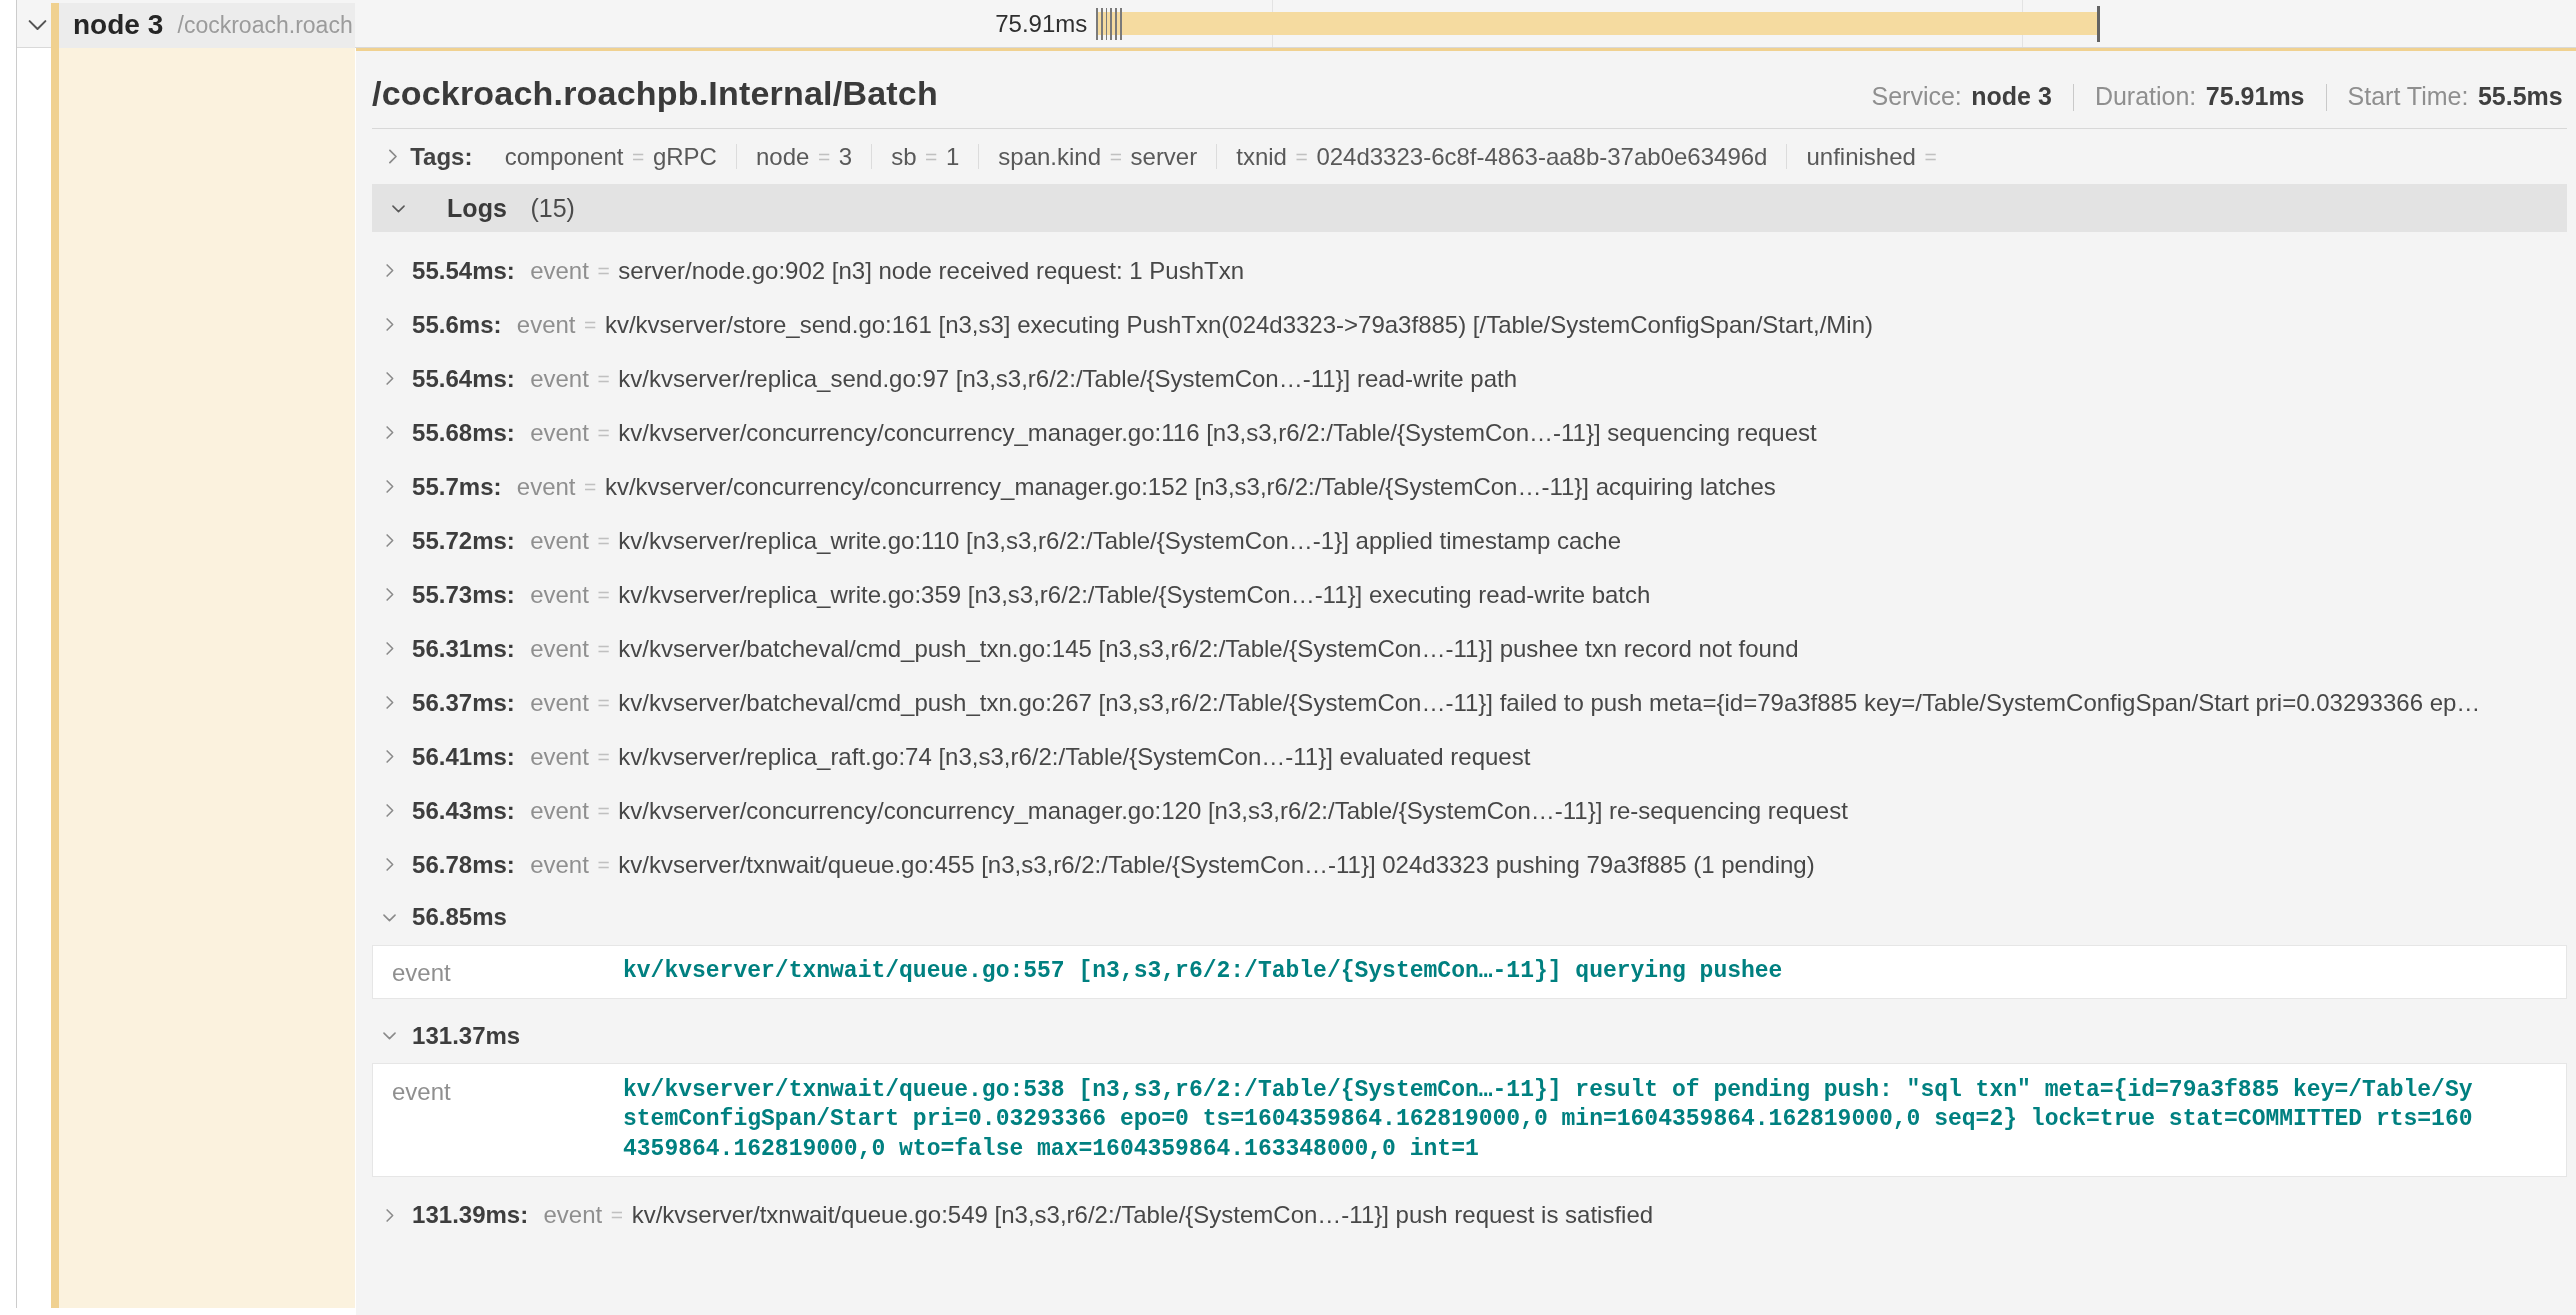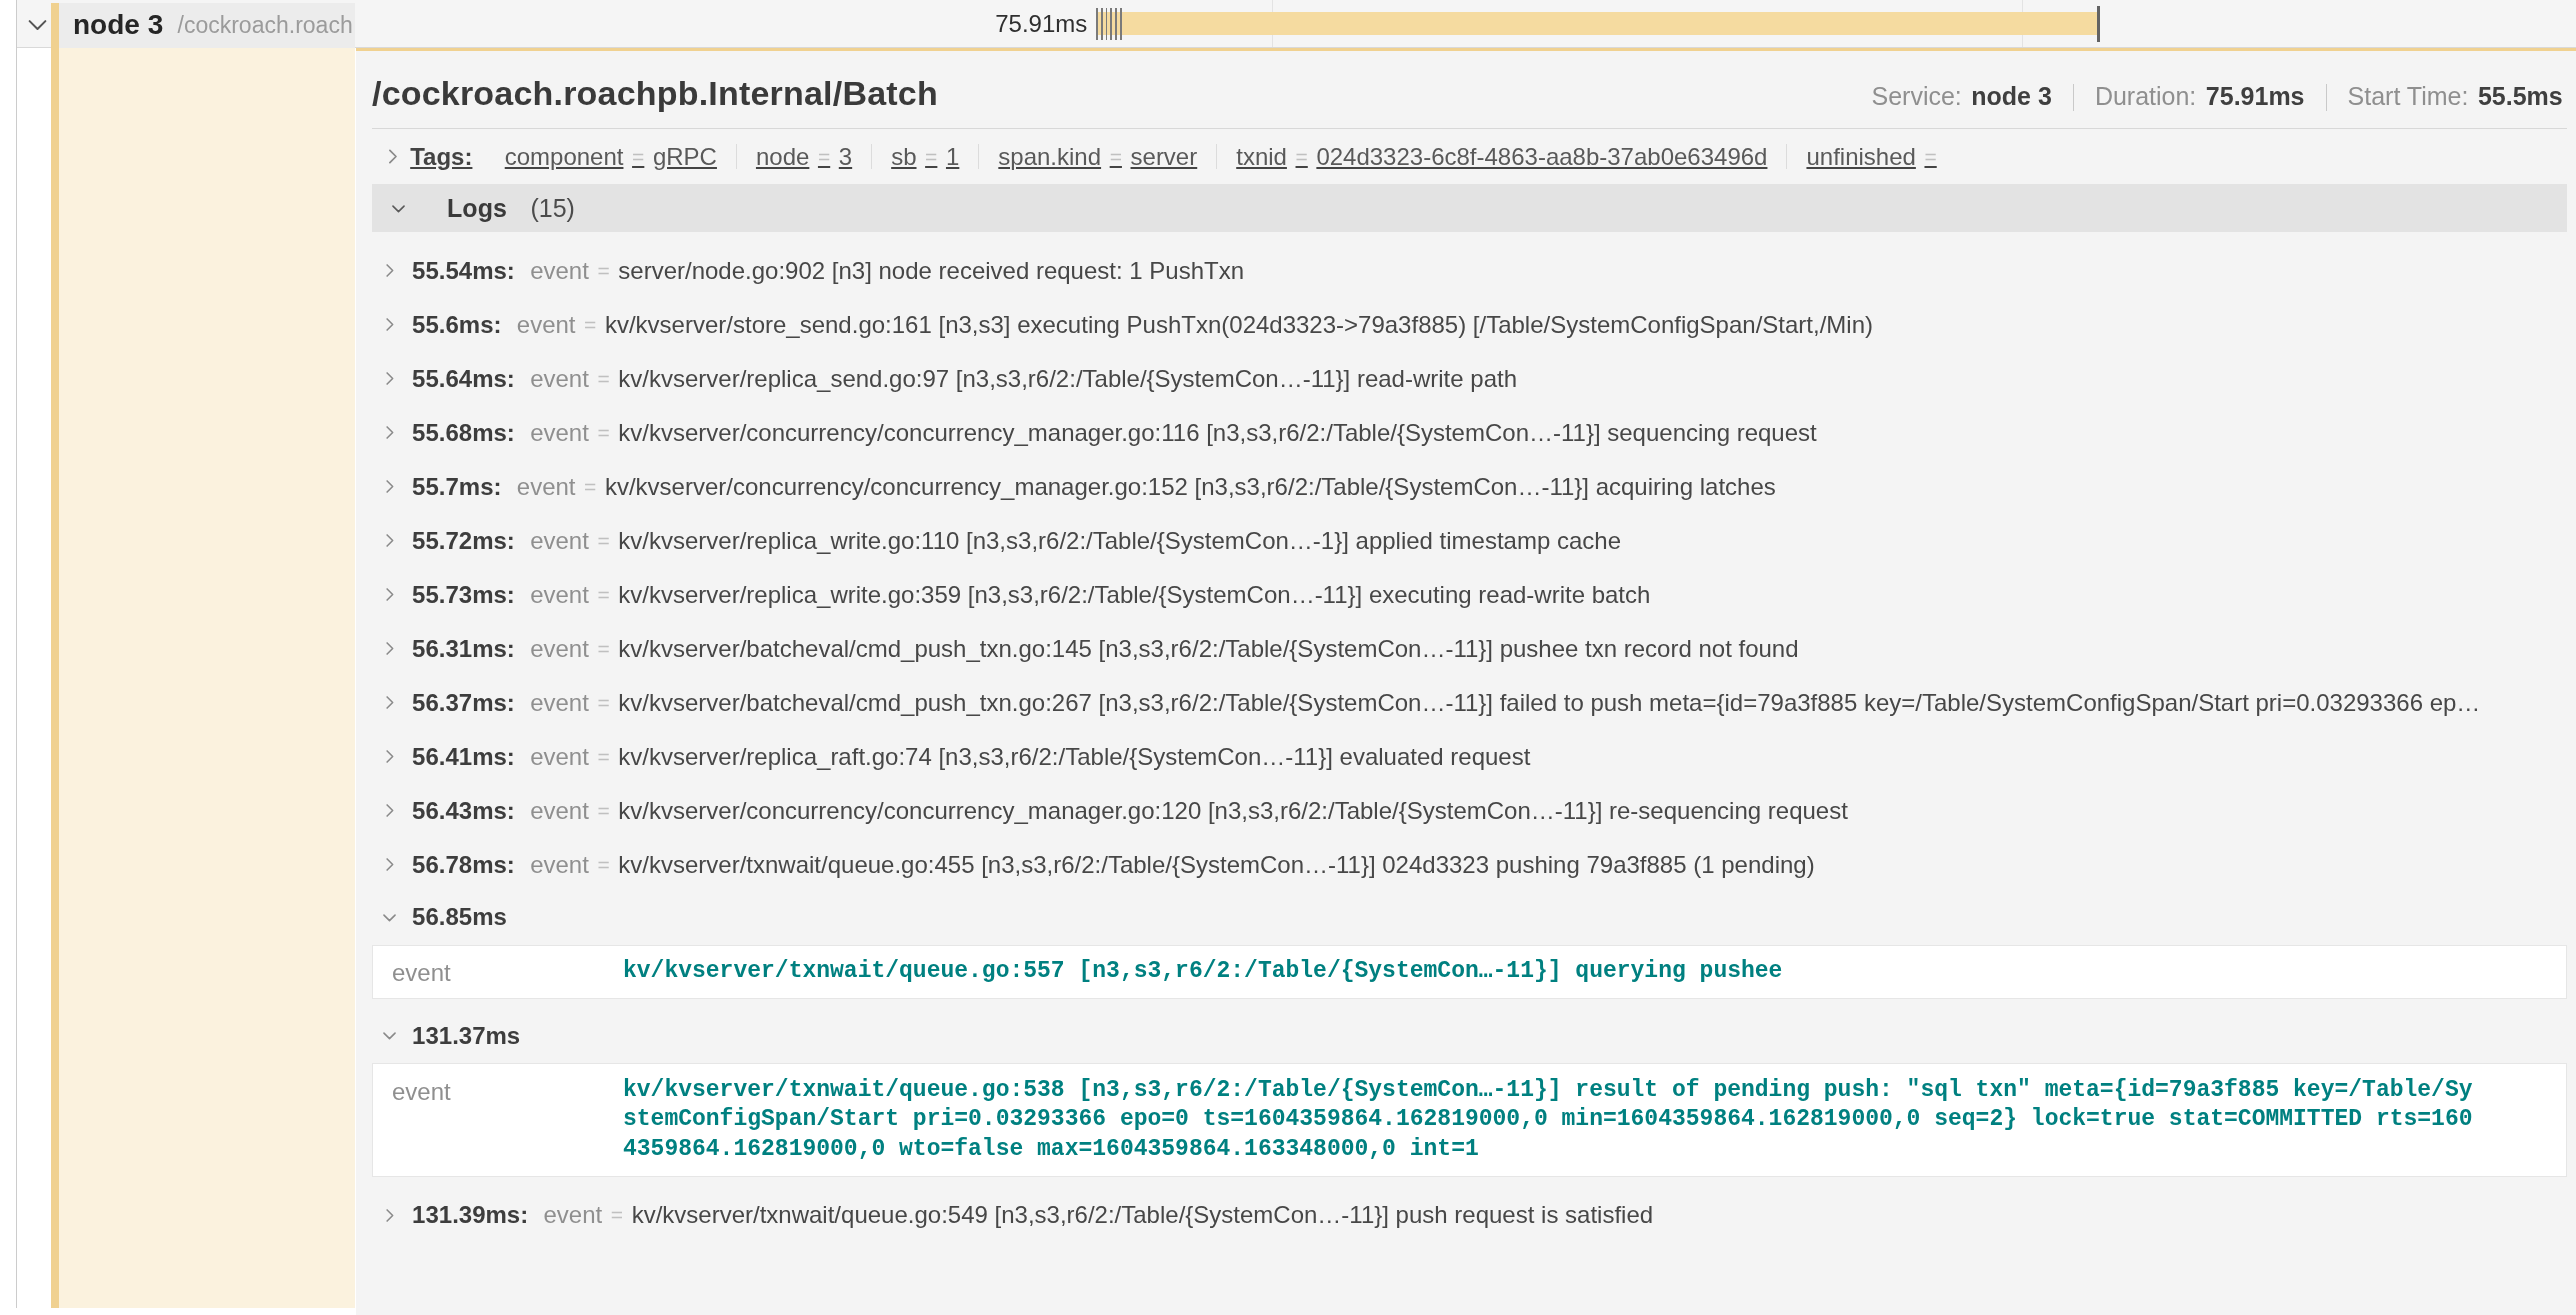--- a/index.html
+++ b/index.html
@@ -36,21 +36,21 @@
     background:#f4f4f4; border-top:3.8px solid #f0d190; border-bottom:1px solid #dcdcdc;
     padding:0 9.5px 0 16px; overflow:hidden; }
   .panel-header { display:flex; justify-content:space-between; align-items:baseline;
     padding:23px 3.8px 15.3px 0; border-bottom:1px solid #d8d8d8; }
   .panel-title { margin:0; font-size:34px; font-weight:bold; color:#3a3a3a; letter-spacing:0.2px; }
   .meta { display:flex; align-items:flex-end; font-size:25px; color:#8f8f8f; white-space:nowrap; }
   .meta-label { color:#8f8f8f; }
   .meta-value { color:#3f3f3f; font-weight:bold; margin-left:9.5px; }
   .vsep { border-left:1px solid #c9c9c9; height:27px; margin:0 21px; }
 
-  .tags-row { display:flex; align-items:center; height:55px; font-size:24px; white-space:nowrap; overflow:hidden;text-decoration:underline; }
+  .tags-row { display:flex; align-items:center; height:55px; font-size:24px; white-space:nowrap; overflow:hidden; }
   .tags-chev { width:23px; margin:0 5.7px 0 9.5px; display:flex; }
   .tags-label { font-weight:bold; color:#434343; margin-right:13.3px; }
   .tag-sep { width:1px; height:25px; background:#dcdcdc; }
   .tag-item { display:flex; align-items:center; padding:0 19px; }
   .tag-key, .tag-val { color:#595959; }
   .eq { color:#c0c0c0; margin:0 8.6px; font-size:21px; }
 
   .logs-header { background:#e3e3e3; height:48px; display:flex; align-items:center;
     font-size:25px; color:#3f3f3f; padding-left:9.5px;gap:16px; }
   .logs-title { font-weight:bold; margin:0 7.6px 0 9.5px; color:#3a3a3a; }

